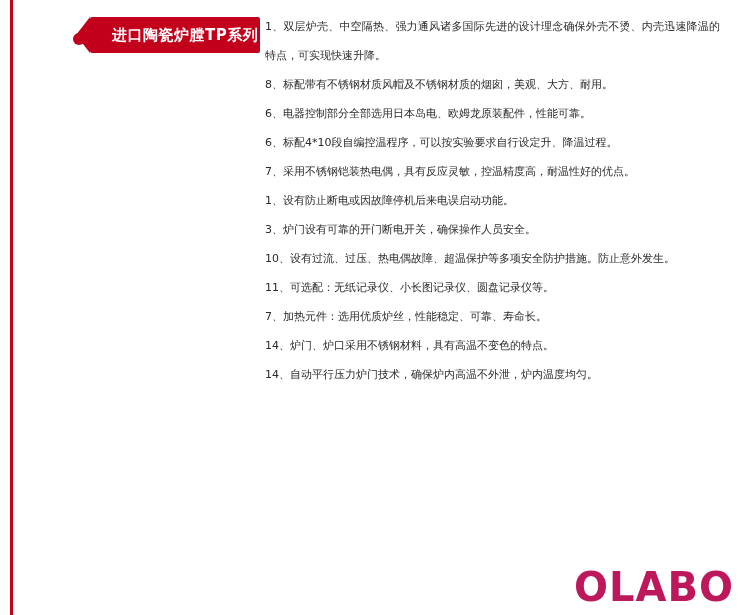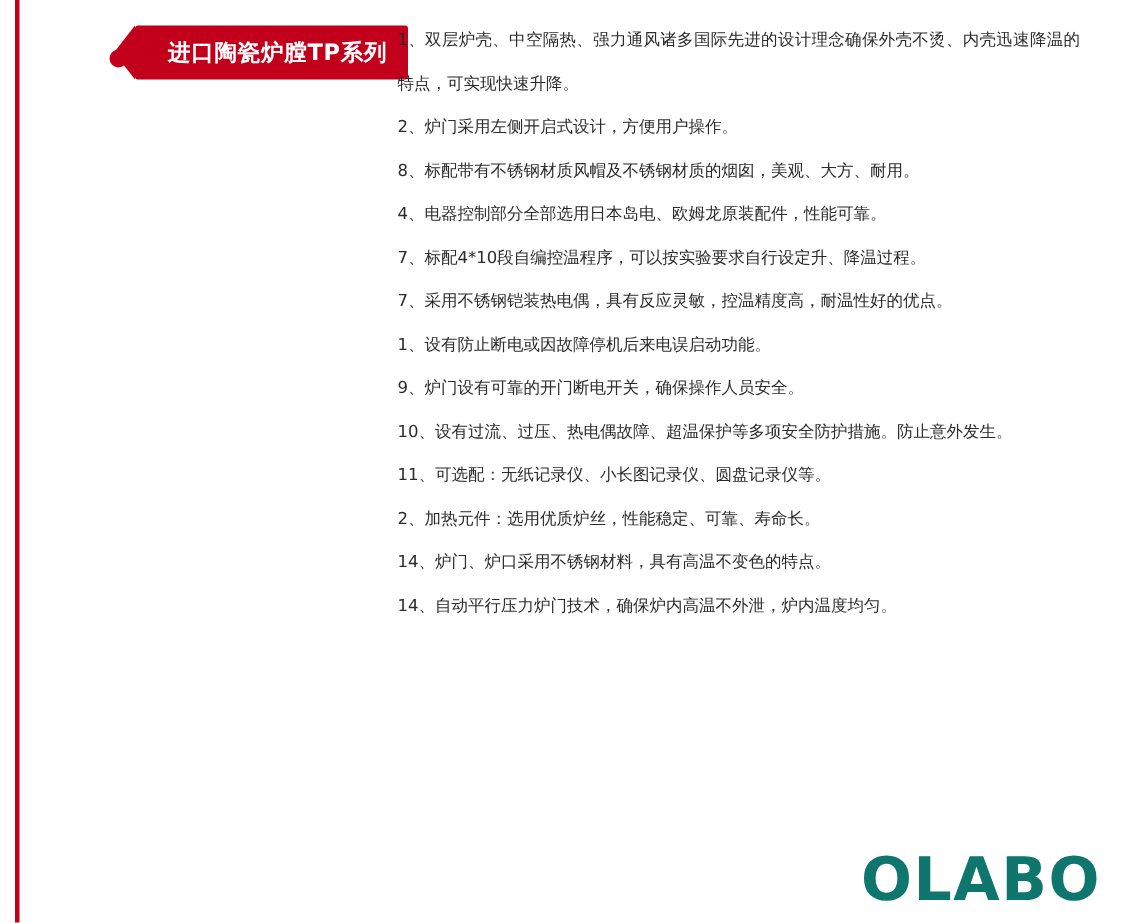--- a/index.html
+++ b/index.html
@@ -45,21 +45,21 @@
     left: 90px;
     top: 17px;
     height: 36px;
     background: #c2001b;
     color: #ffffff;
     font-size: 15px;
     font-weight: bold;
     letter-spacing: 0.5px;
     display: flex;
     align-items: center;
-    padding: 0 14px 0 22px;
+    padding: 0 2px 0 22px;
     box-sizing: border-box;
     border-radius: 2px;
   }
   .ribbon::before {
     content: "";
     position: absolute;
     left: -14px;
     top: 0;
     width: 0;
     height: 0;
@@ -112,30 +112,29 @@
   <div class="left-rule" style="background: rgb(194, 0, 27);"></div>
 
   <div class="ribbon-dot" style="background: rgb(194, 0, 27);"></div>
 
   <div class="ribbon" style="background: rgb(194, 0, 27);">
     <span class="ribbon-title">进口陶瓷炉膛TP系列</span>
   </div>
 
   <div class="content">
     <p class="para">1、双层炉壳、中空隔热、强力通风诸多国际先进的设计理念确保外壳不烫、内壳迅速降温的特点，可实现快速升降。</p>
-    <p class="para">2、炉门采用左侧开启式设计，方便用户操作。</p>
     <p class="para">8、标配带有不锈钢材质风帽及不锈钢材质的烟囱，美观、大方、耐用。</p>
-    <p class="para">4、电器控制部分全部选用日本岛电、欧姆龙原装配件，性能可靠。</p>
-    <p class="para">7、标配4*10段自编控温程序，可以按实验要求自行设定升、降温过程。</p>
+    <p class="para">6、电器控制部分全部选用日本岛电、欧姆龙原装配件，性能可靠。</p>
+    <p class="para">6、标配4*10段自编控温程序，可以按实验要求自行设定升、降温过程。</p>
     <p class="para">7、采用不锈钢铠装热电偶，具有反应灵敏，控温精度高，耐温性好的优点。</p>
     <p class="para">1、设有防止断电或因故障停机后来电误启动功能。</p>
-    <p class="para">9、炉门设有可靠的开门断电开关，确保操作人员安全。</p>
+    <p class="para">3、炉门设有可靠的开门断电开关，确保操作人员安全。</p>
     <p class="para">10、设有过流、过压、热电偶故障、超温保护等多项安全防护措施。防止意外发生。</p>
     <p class="para">11、可选配：无纸记录仪、小长图记录仪、圆盘记录仪等。</p>
-    <p class="para">2、加热元件：选用优质炉丝，性能稳定、可靠、寿命长。</p>
+    <p class="para">7、加热元件：选用优质炉丝，性能稳定、可靠、寿命长。</p>
     <p class="para">14、炉门、炉口采用不锈钢材料，具有高温不变色的特点。</p>
     <p class="para">14、自动平行压力炉门技术，确保炉内高温不外泄，炉内温度均匀。</p>
 
   </div>
 
-  <div class="watermark" style="color: #0f766e;">OLABO</div>
+  <div class="watermark" style="color: #be185d;">OLABO</div>
 
 </div>
 
 </body></html>

